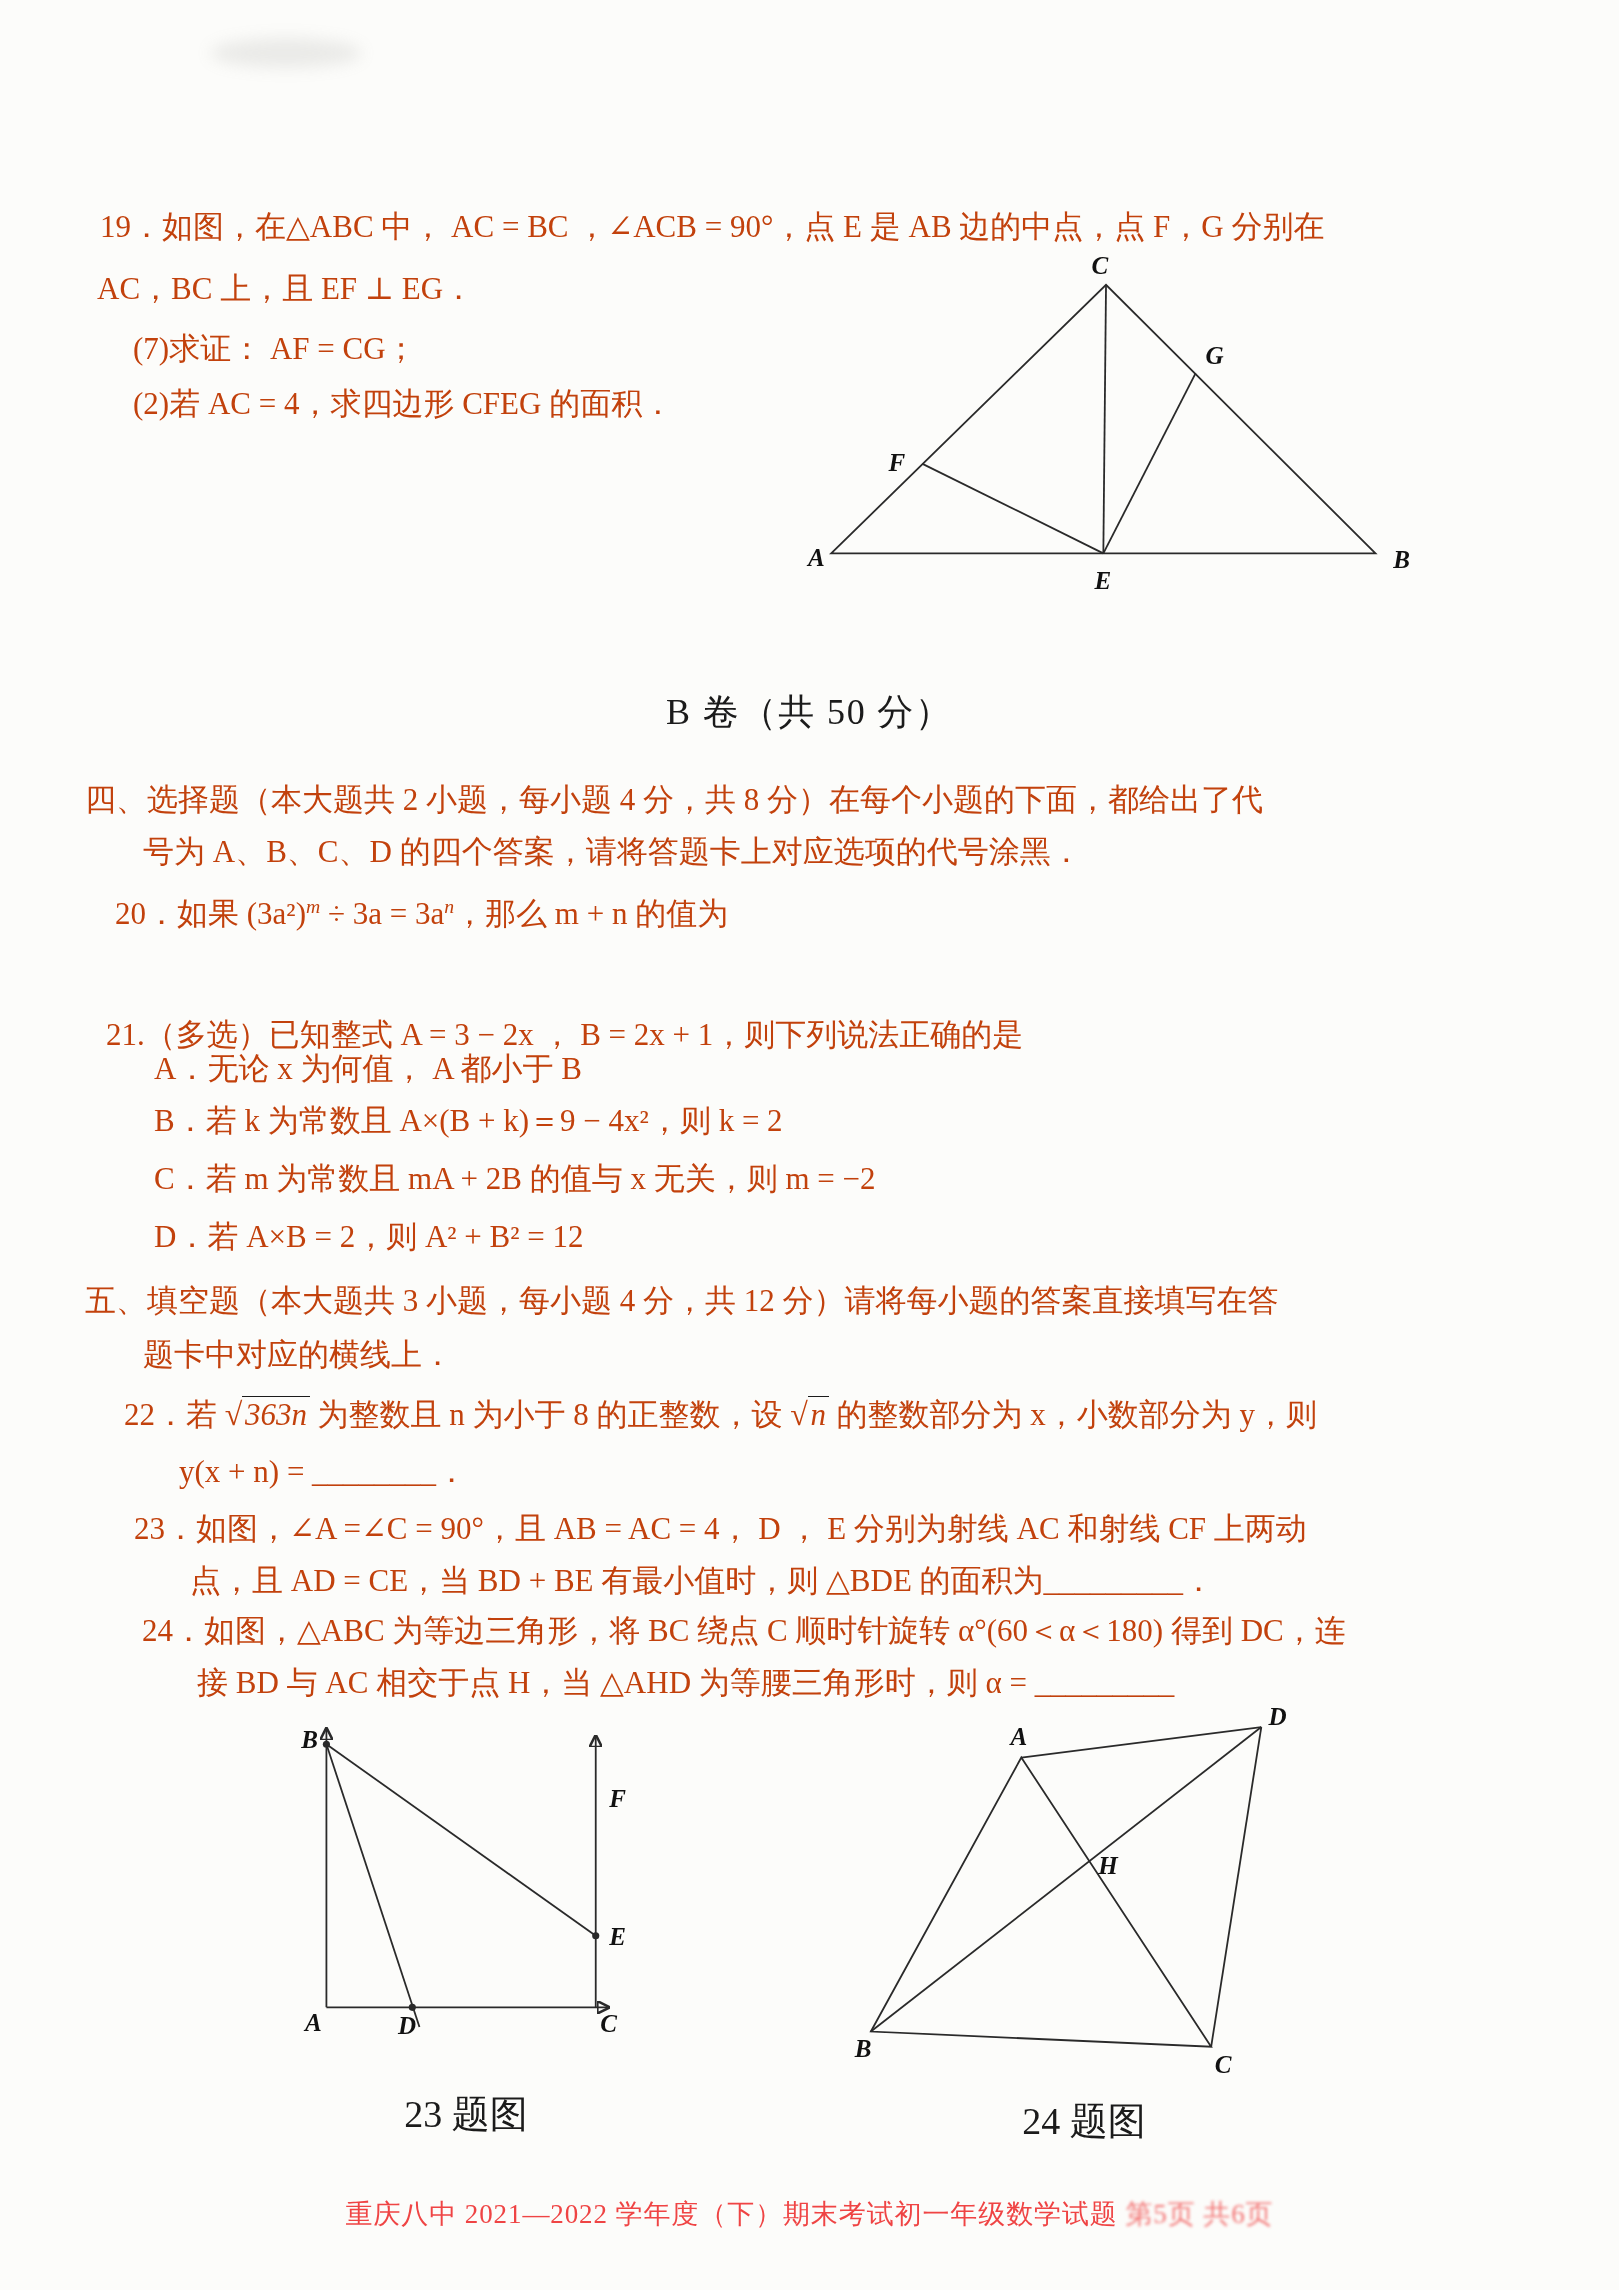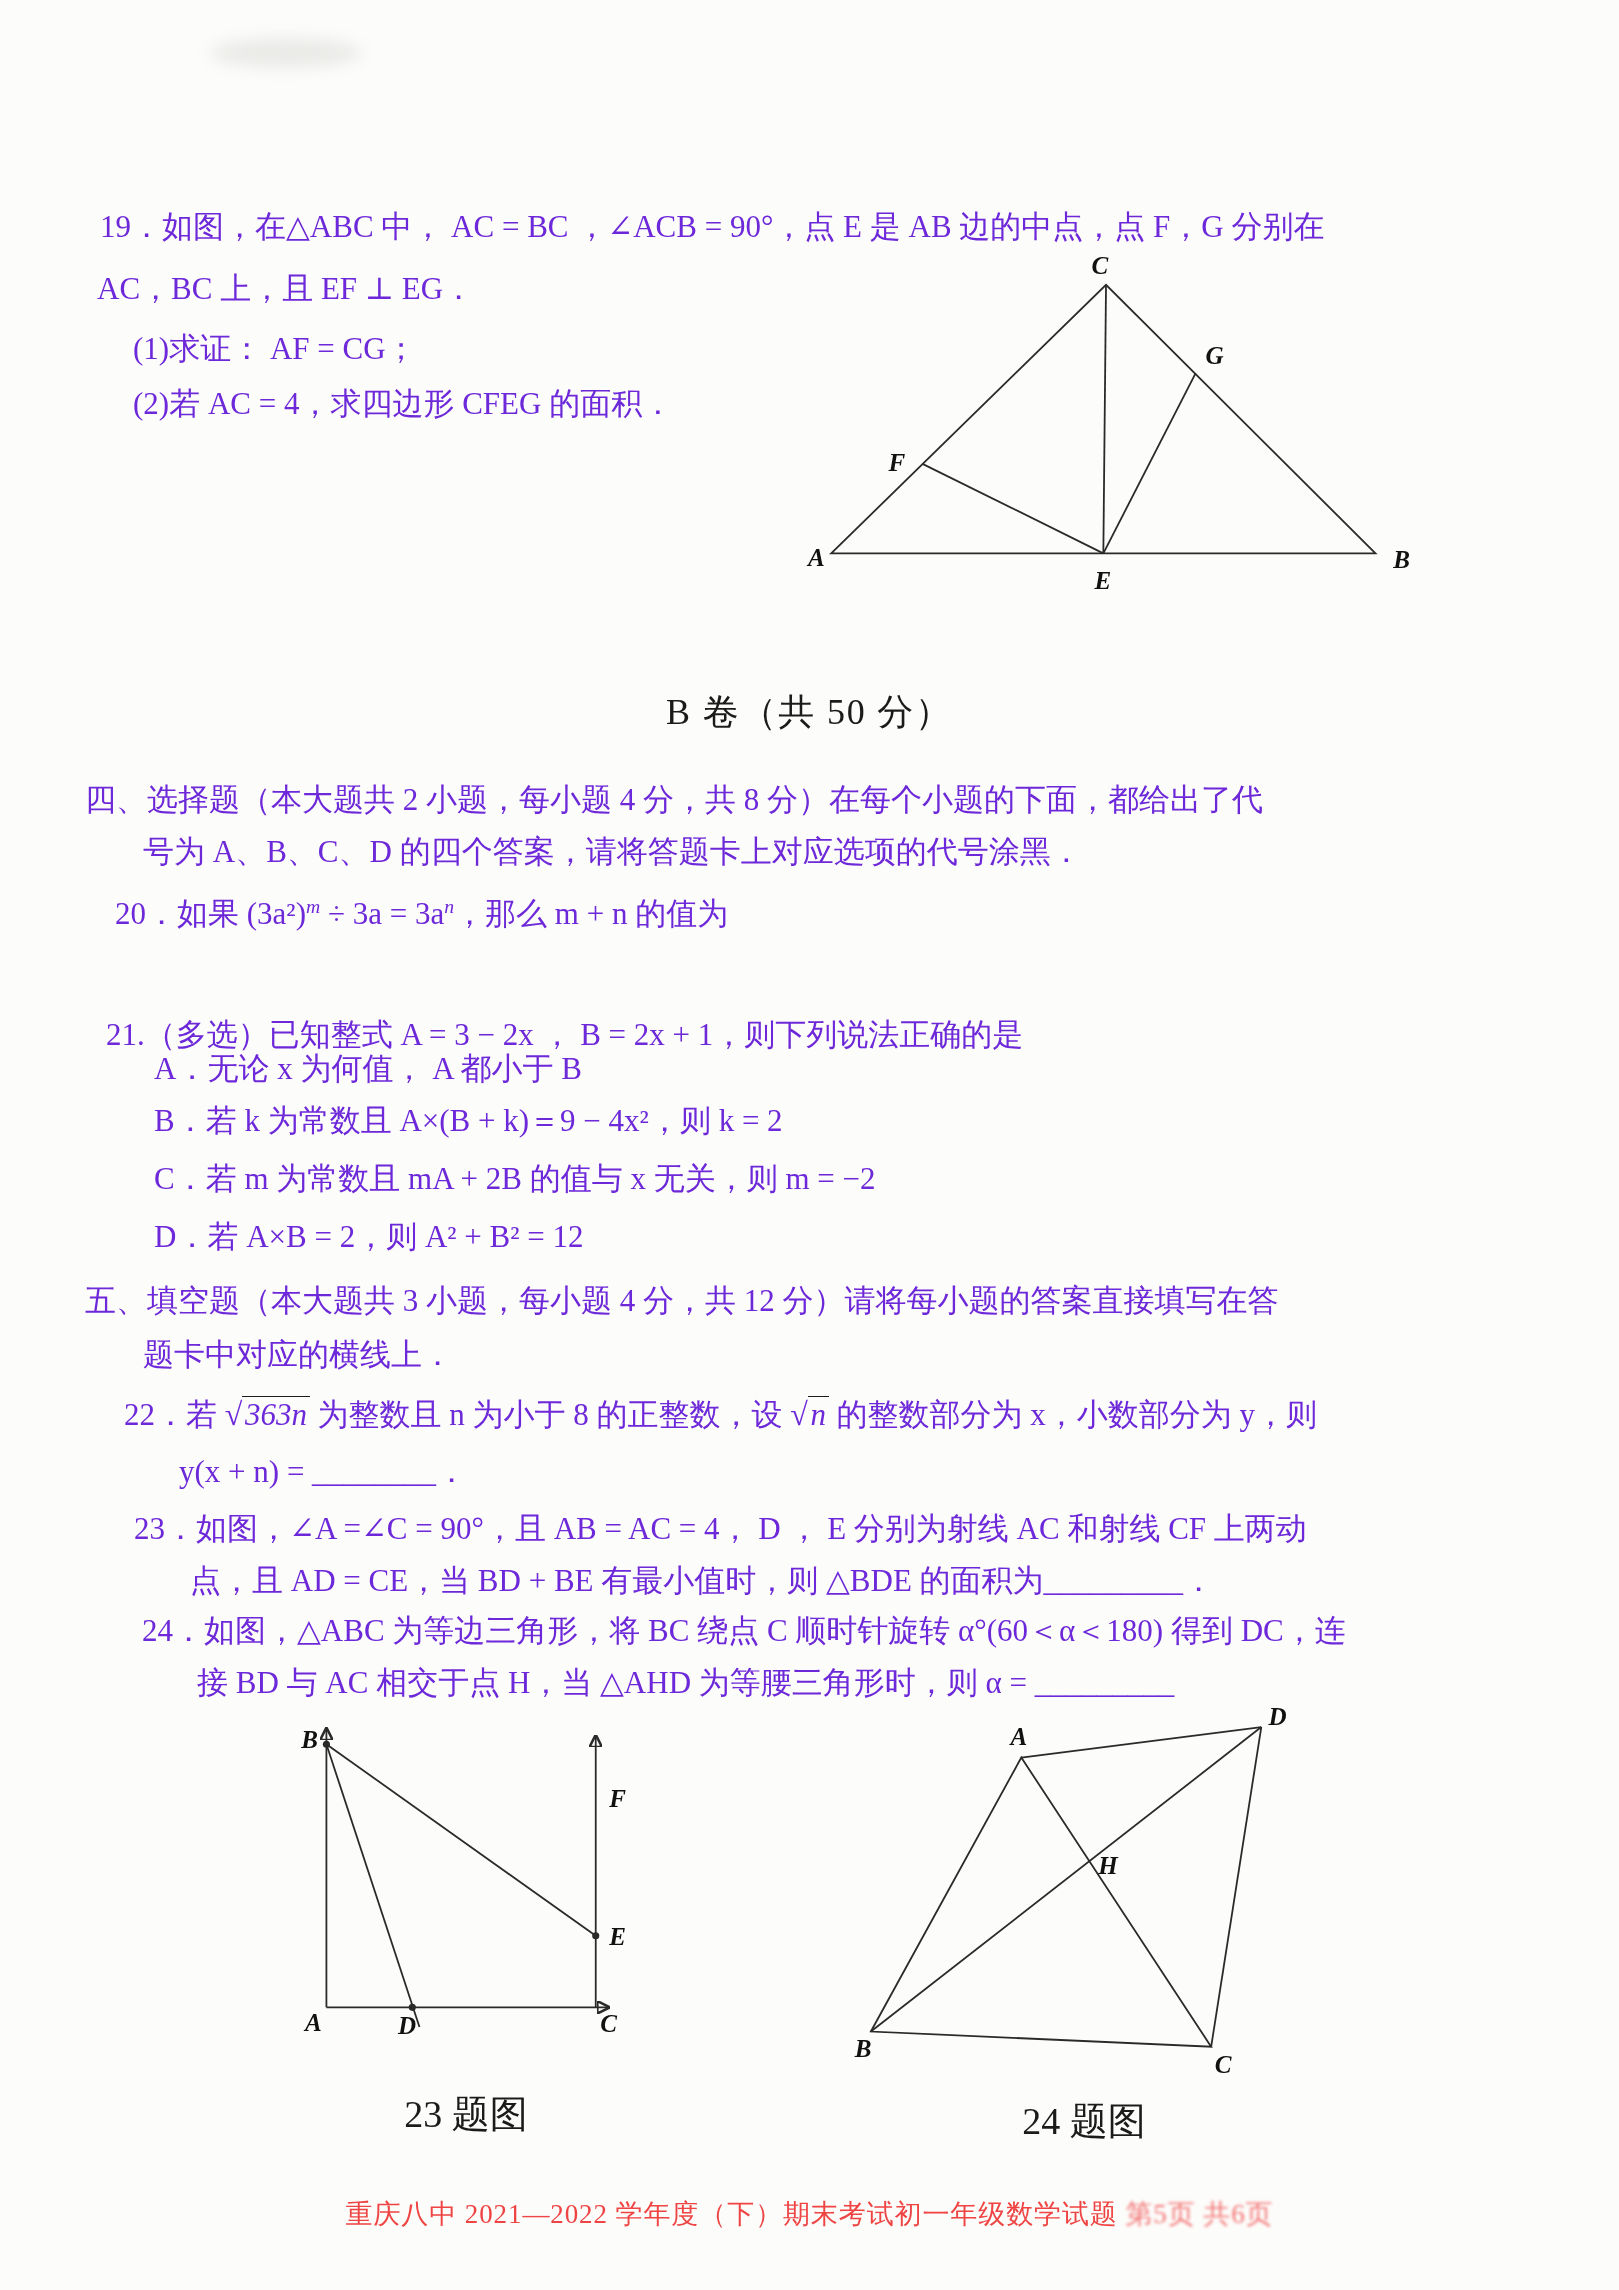--- a/index.html
+++ b/index.html
@@ -8,21 +8,21 @@
     width:1619px;height:2290px;
     background:#fcfcfa;
     font-family:"Liberation Serif","DejaVu Serif",serif;
     color:#1b1b1b;
     overflow:hidden;
   }
   .line{
     position:absolute;
     font-size:31px;
     white-space:nowrap;
-    color:#6d28d9;
+    color:#c2410c;
     line-height:1.25;
   }
   .opt{position:absolute;top:0;}
   .sup{font-size:19.7px;font-style:italic;vertical-align:super;letter-spacing:0;}
   .sqrt{font-size:32px;}
   .radicand{border-top:1.8px solid #1b1b1b;padding:0 2.7px;font-style:italic;}
   .section-title{
     position:absolute;left:0;width:100%;
     text-align:center;font-size:36px;letter-spacing:1.8px;
   }
@@ -49,21 +49,21 @@
 </style>
 </head>
 <body>
 
 <div class="page">
 
   <div class="artifact"></div>
 
   <div class="line" style="left:100px;top:208px;">19．如图，在△ABC 中， AC = BC ，∠ACB = 90°，点 E 是 AB 边的中点，点 F，G 分别在</div>
   <div class="line" style="left:97px;top:270px;">AC，BC 上，且 EF ⊥ EG．</div>
-  <div class="line" style="left:133px;top:330px;">(1)求证： AF = CG；</div>
+  <div class="line" style="left:133px;top:330px;">(7)求证： AF = CG；</div>
   <div class="line" style="left:133px;top:385px;">(2)若 AC = 4，求四边形 CFEG 的面积．</div>
 
   <div class="fig" style="left:788px;top:249px;">
     <svg width="645" height="367" viewBox="0 0 720 410">
       <defs>
         <marker id="arrow" viewBox="0 0 10 10" refX="8" refY="5" markerWidth="7" markerHeight="7" orient="auto-start-reverse">
           <path d="M0,0 L10,5 L0,10 z" fill="#2a2a2a" stroke="none"></path>
         </marker>
       </defs>
       <g>

